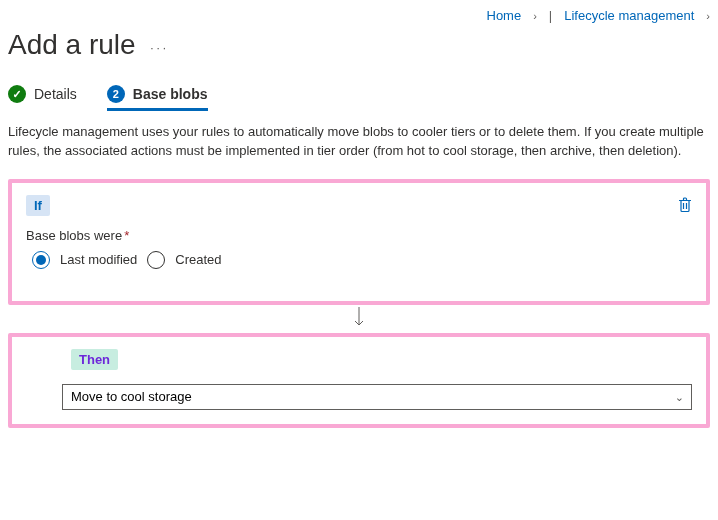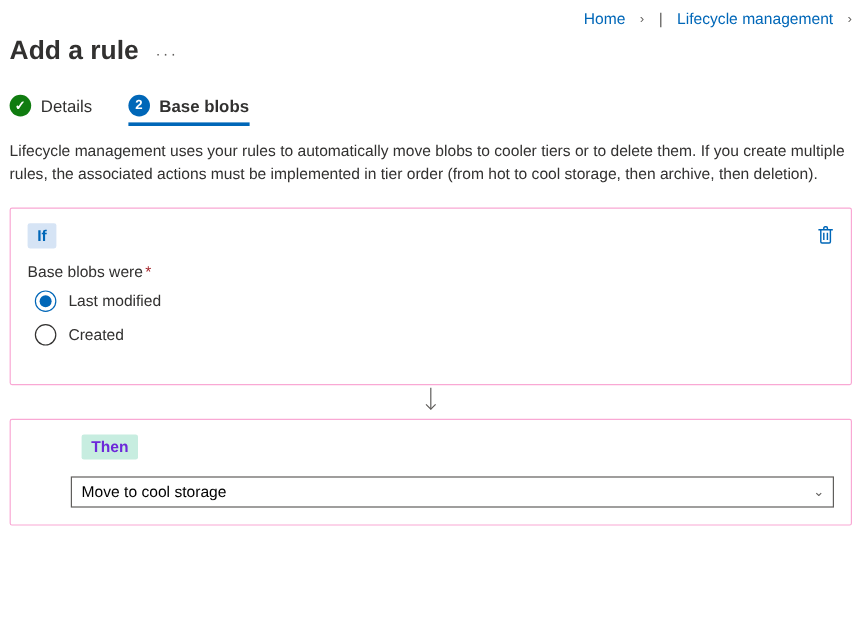--- a/index.html
+++ b/index.html
@@ -16,53 +16,53 @@
     display: flex;
     align-items: center;
     gap: 12px;
     font-size: 13px;
     margin-bottom: 4px;
     justify-content: flex-end;
   }
   .breadcrumb a { color: #0067b8; text-decoration: none; cursor: pointer; }
   .breadcrumb .chev { color: #605e5c; font-size: 11px; }
   .page-title-row { display: flex; align-items: center; gap: 14px; }
-  h1.page-title { font-size: 22px; font-weight: 700; margin: 2px 0 24px 0; }
+  h1.page-title { font-size: 28px; font-weight: 400; margin: 2px 0 24px 0; }
   .ellipsis { color: #605e5c; letter-spacing: 2px; cursor: pointer; padding-bottom:18px; }
   .steps { display: flex; align-items: center; gap: 30px; border-bottom: none; margin-bottom: 14px; }
   .step { display: flex; align-items: center; gap: 8px; padding-bottom: 6px; cursor: pointer; position: relative; }
   .step.active::after {
     content: ""; position: absolute; left: 0; right: 0; bottom: -2px; height: 3px; background: #0067b8;
   }
   .step-label { font-size: 14px; }
   .step.active .step-label { font-weight: 600; color: #323130; }
   .badge-circle {
     width: 18px; height: 18px; border-radius: 50%; display: inline-flex; align-items: center; justify-content: center;
     font-size: 11px; color: #fff; font-weight: 600;
   }
   .badge-green { background: #107c10; }
   .badge-blue { background: #0067b8; }
   .checkmark { color: #fff; font-size: 11px; }
   .desc { font-size: 13px; line-height: 1.45; color: #323130; margin-bottom: 18px; }
   .rule-block {
-    border: 1px solid #f9a8d4; border-radius: 2px; padding: 12px 14px 14px 14px; background: #fff;
+    border: 4px solid #f9a8d4; border-radius: 2px; padding: 12px 14px 14px 14px; background: #fff;
   }
   .block-header { display: flex; align-items: center; justify-content: space-between; margin-bottom: 12px; }
   .if-badge {
     display: inline-block; background: #d6e4f5; color: #0067b8; font-weight: 600;
     padding: 3px 8px; font-size: 13px; border-radius: 2px;
   }
   .then-badge {
     display: inline-block; background: #c7ede0; color: #6d28d9; font-weight: 600;
     padding: 3px 8px; font-size: 13px; border-radius: 2px; margin-left: 45px;
   }
   .trash-icon { width: 14px; height: 16px; cursor: pointer; color: #0067b8; }
   .field-label { font-size: 13px; margin-bottom: 8px; }
   .req { color: #a4262c; margin-left: 2px; }
-  .radio-group { display: flex; flex-direction: column; gap: 10px; margin: 6px 0 18px 6px; }
+  .radio-group { display: flex; flex-direction: row; gap: 10px; margin: 6px 0 18px 6px; }
   .radio-row { display: flex; align-items: center; gap: 10px; cursor: pointer; }
   .radio-outer {
     width: 18px; height: 18px; border-radius: 50%; border: 1.5px solid #323130;
     display: flex; align-items: center; justify-content: center; flex-shrink: 0;
   }
   .radio-row.selected .radio-outer { border-color: #0067b8; }
   .radio-inner { width: 10px; height: 10px; border-radius: 50%; background: #0067b8; display: none; }
   .radio-row.selected .radio-inner { display: block; }
   .text-input {
     width: 100%; height: 26px; border: 1px solid #605e5c; padding: 3px 8px; font-size: 13px;

